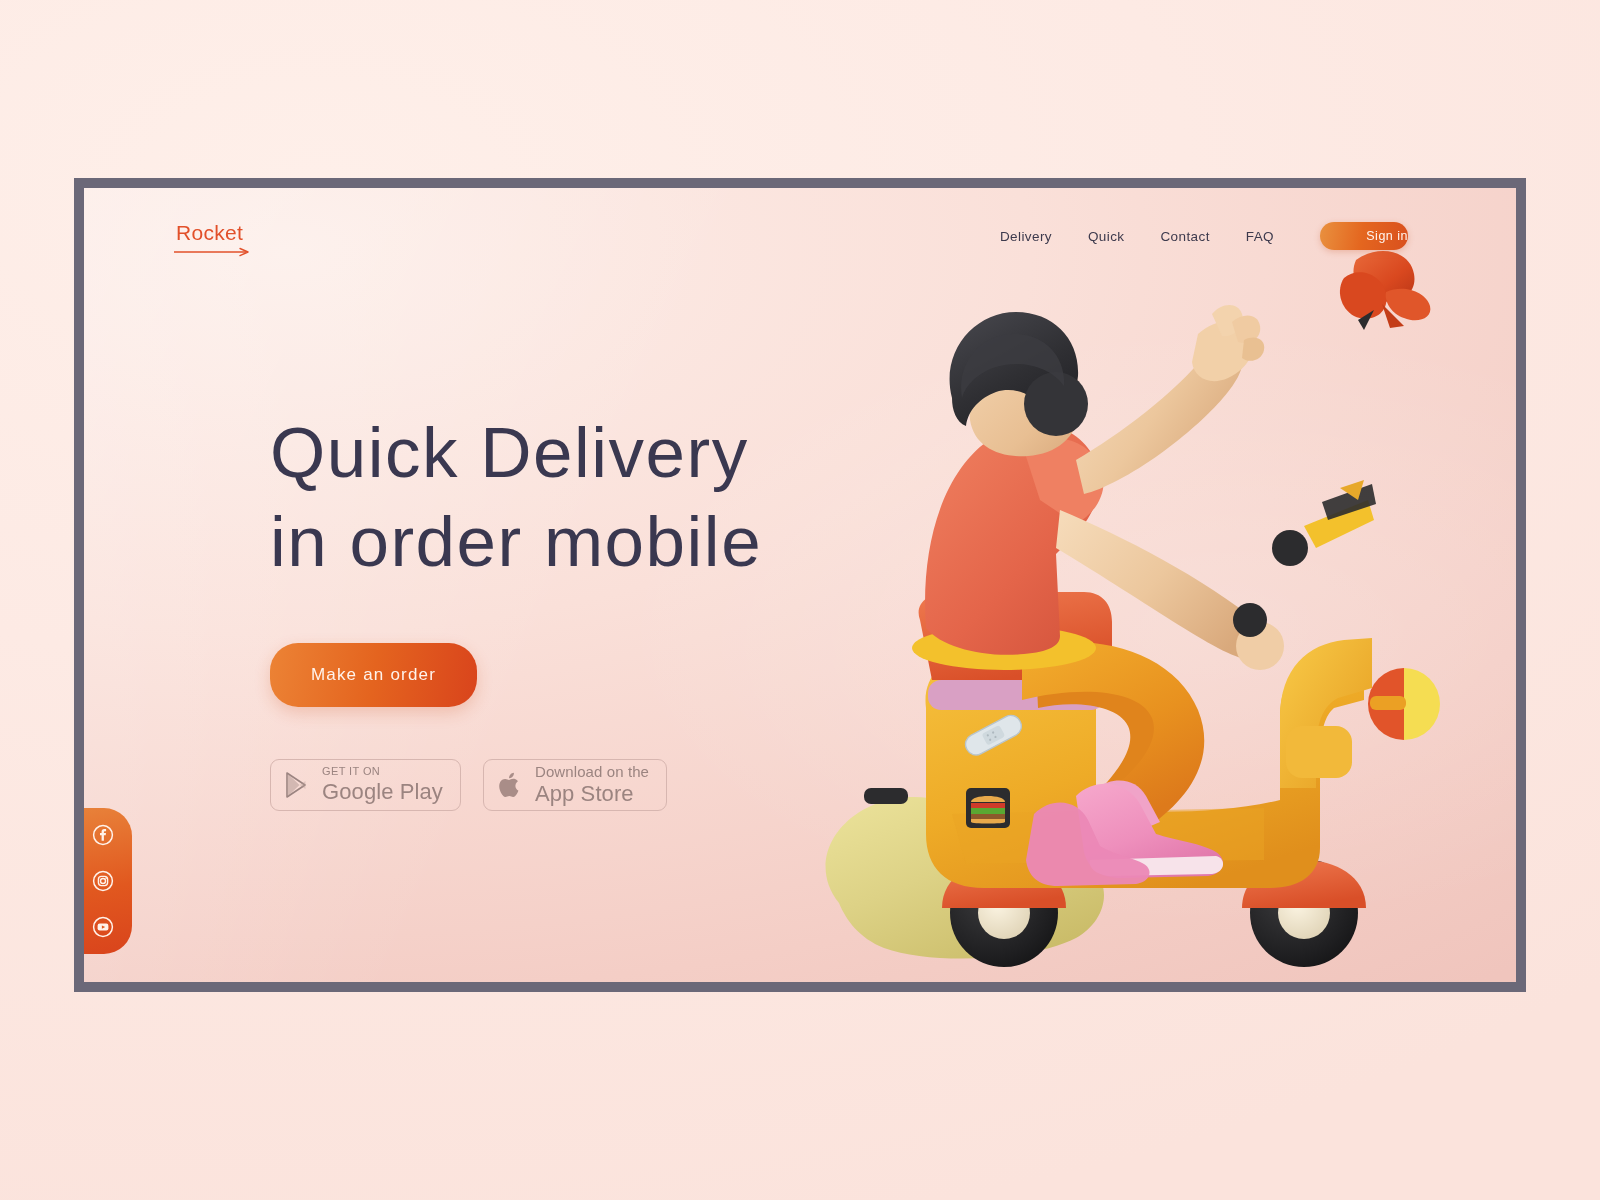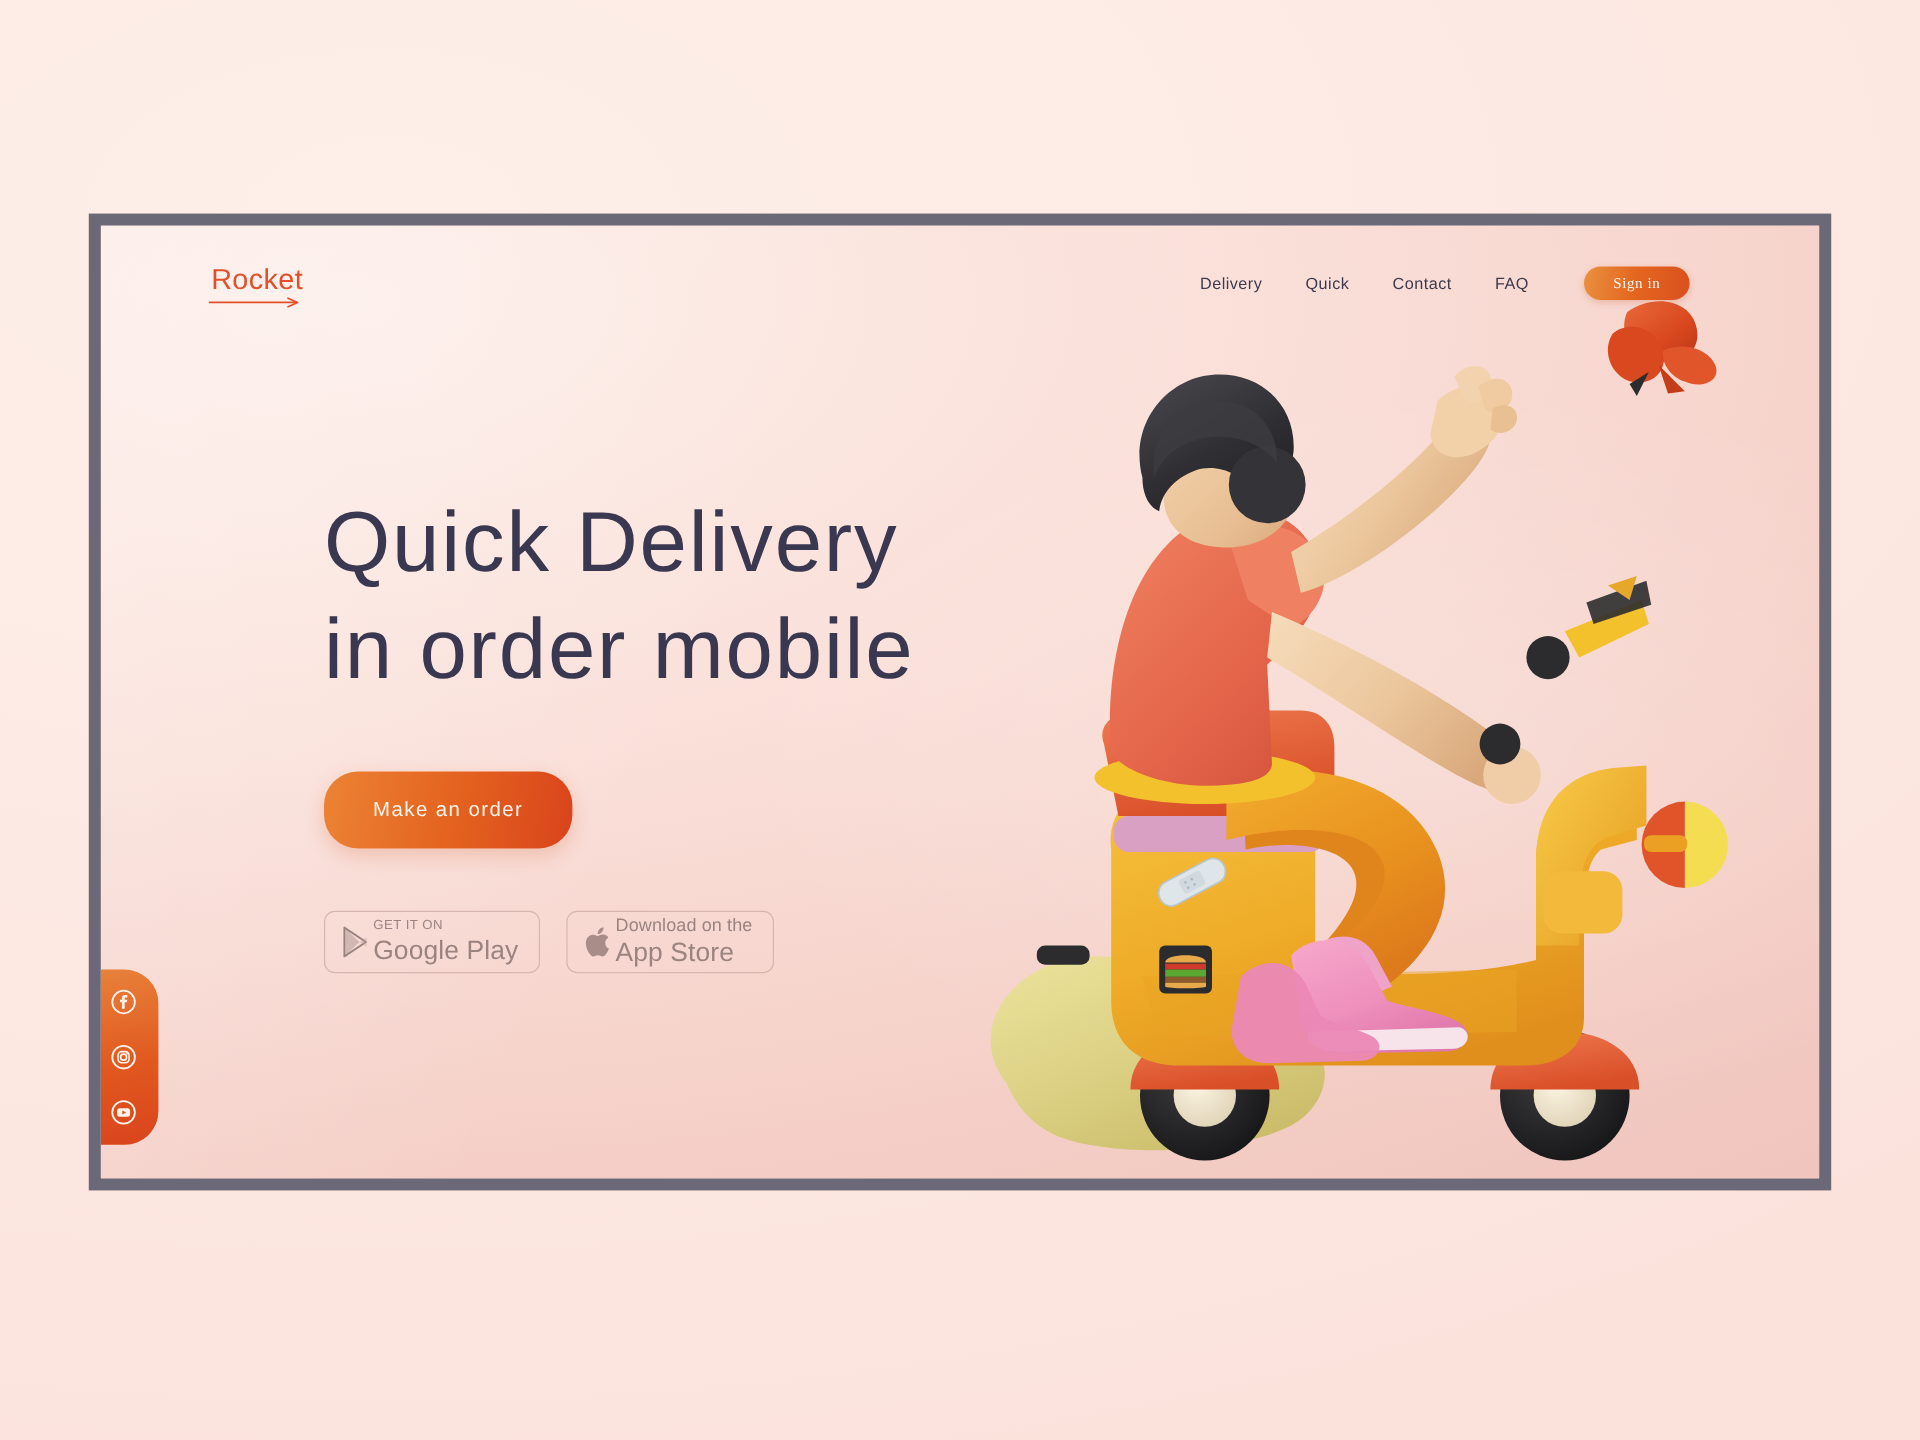--- a/index.html
+++ b/index.html
@@ -63,21 +63,21 @@
     right: 0;
     height: 60px;
     z-index: 30;
   }
 
   .logo {
     position: absolute;
     left: 90px;
     top: 8px;
     color: #e2502a;
-    font-size: 24px;
+    font-size: 21px;
     letter-spacing: 0.3px;
     line-height: 1;
     white-space: nowrap;
   }
   .logo .logo-text { display: block; padding: 0 2px 4px 2px; }
   .logo-rule {
     position: absolute;
     left: 0;
     top: 26px;
     width: 80px;
@@ -103,25 +103,26 @@
     cursor: pointer;
   }
   .signin-btn {
     margin-left: 10px;
     width: 88px;
     height: 28px;
     border: none;
     border-radius: 14px;
     background: linear-gradient(100deg, #e9913f 0%, #e4661f 48%, #d9501e 100%);
     color: #fff5f0;
-    font-family: Liberation Serif, serif;
+    font-family: Liberation Sans, sans-serif;
     font-size: 12.5px;
     letter-spacing: 0.5px;
     cursor: pointer;
     box-shadow: 0 2px 6px rgba(200,80,30,0.25);
+    text-align: right;
   }
 
   
   .hero {
     position: absolute;
     left: 186px;
     top: 220px;
     width: 620px;
     z-index: 20;
   }
@@ -151,20 +152,21 @@
   }
 
   .store-badges {
     margin-top: 52px;
     display: flex;
     gap: 22px;
   }
   .badge {
     display: flex;
     align-items: center;
+    gap: 11px;
     height: 52px;
     padding: 0 17px 0 14px;
     border: 1.6px solid #d7b6b0;
     border-radius: 9px;
     color: #9b8480;
     background: transparent;
     cursor: pointer;
   }
   .badge-icon { flex: 0 0 auto; display: block; }
   .badge-lines { display: flex; flex-direction: column; line-height: 1; }

